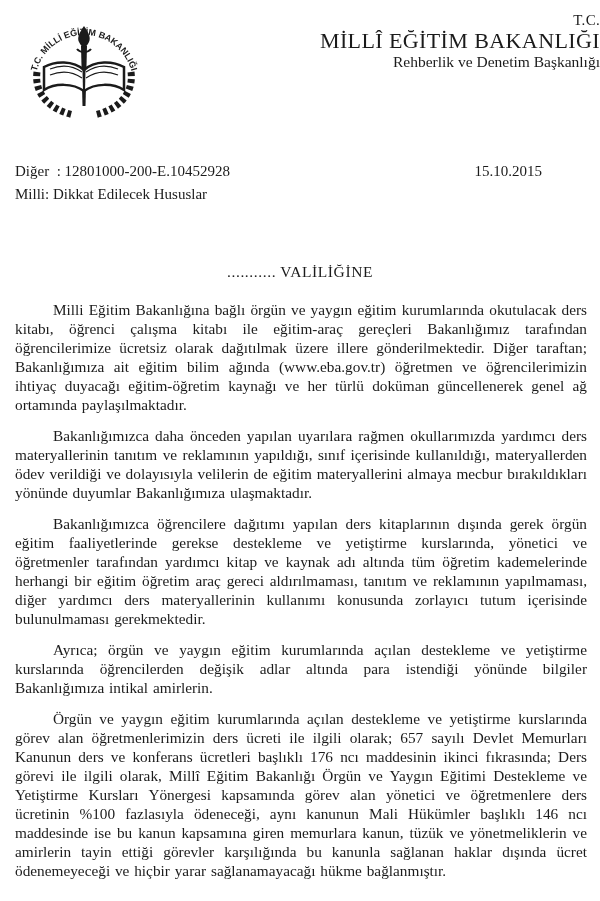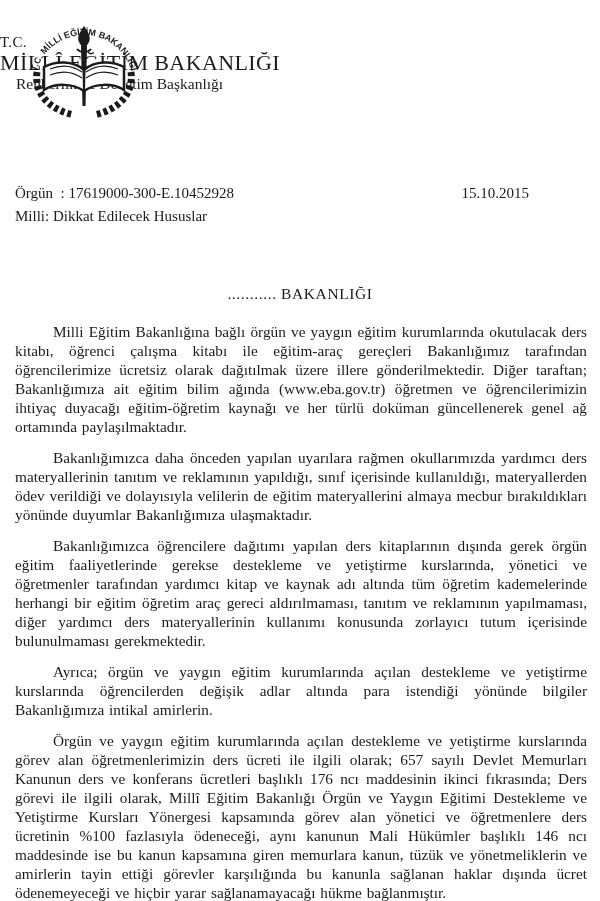--- a/index.html
+++ b/index.html
@@ -15,38 +15,38 @@
   
   .logo {
     position: absolute;
     left: 22px;
     top: 6px;
     width: 124px;
     height: 118px;
   }
   
   .letterhead {
-    text-align: left;
-    padding-top: 32px;
+    text-align: right;
+    padding-top: 10px;
   }
   .lh-tc       { font-size: 15px;   line-height: 20px; letter-spacing: .3px; }
   .lh-ministry { font-size: 22px; line-height: 21px; letter-spacing: .4px; }
   .lh-dept     { font-size: 15.5px; line-height: 21px; margin-left: 16px; }
   
   .meta {
     position: relative;
     margin: 88px 0 0 15px;
     font-size: 15px;
   }
   .meta-row { line-height: 23px; white-space: pre; }
   .meta-label { display: inline-block; white-space: pre; }
   .meta-date {
     position: absolute;
     top: 0;
-    right: 71px;
+    right: 58px;
     line-height: 23px;
   }
   
   .recipient {
     margin-top: 57px;
     text-align: center;
     font-size: 15.5px;
     letter-spacing: .6px;
   }
   
@@ -98,26 +98,26 @@
     </svg>
   </div>
 
   <div class="letterhead">
     <div class="lh-tc">T.C.</div>
     <div class="lh-ministry">MİLLÎ EĞİTİM BAKANLIĞI</div>
     <div class="lh-dept">Rehberlik ve Denetim Başkanlığı</div>
   </div>
 
   <div class="meta">
-    <div class="meta-row"><span class="meta-label">Örgün  :</span><span> 17619000-300-E.10452928</span></div>
+    <div class="meta-row"><span class="meta-label">Diğer  :</span><span> 12801000-200-E.10452928</span></div>
     <div class="meta-row"><span class="meta-label">Milli:</span><span> Dikkat Edilecek Hususlar</span></div>
     <div class="meta-date">15.10.2015</div>
   </div>
 
-  <div class="recipient">........... BAKANLIĞI</div>
+  <div class="recipient">........... VALİLİĞİNE</div>
 
   <div class="body">
     <p>Milli Eğitim Bakanlığına bağlı örgün ve yaygın eğitim kurumlarında okutulacak ders kitabı, öğrenci çalışma kitabı ile eğitim-araç gereçleri Bakanlığımız tarafından öğrencilerimize ücretsiz olarak dağıtılmak üzere illere gönderilmektedir. Diğer taraftan; Bakanlığımıza ait eğitim bilim ağında (www.eba.gov.tr) öğretmen ve öğrencilerimizin ihtiyaç duyacağı eğitim-öğretim kaynağı ve her türlü doküman güncellenerek genel ağ ortamında paylaşılmaktadır.</p>
     <p>Bakanlığımızca daha önceden yapılan uyarılara rağmen okullarımızda yardımcı ders materyallerinin tanıtım ve reklamının yapıldığı, sınıf içerisinde kullanıldığı, materyallerden ödev verildiği ve dolayısıyla velilerin de eğitim materyallerini almaya mecbur bırakıldıkları yönünde duyumlar Bakanlığımıza ulaşmaktadır.</p>
     <p>Bakanlığımızca öğrencilere dağıtımı yapılan ders kitaplarının dışında gerek örgün eğitim faaliyetlerinde gerekse destekleme ve yetiştirme kurslarında, yönetici ve öğretmenler tarafından  yardımcı kitap ve kaynak adı altında tüm öğretim kademelerinde herhangi bir eğitim öğretim araç gereci aldırılmaması, tanıtım ve reklamının yapılmaması, diğer yardımcı ders materyallerinin kullanımı konusunda zorlayıcı tutum içerisinde bulunulmaması gerekmektedir.</p>
     <p>Ayrıca; örgün ve yaygın eğitim kurumlarında açılan destekleme ve yetiştirme kurslarında öğrencilerden değişik adlar altında para istendiği yönünde bilgiler Bakanlığımıza intikal amirlerin.</p>
     <p>Örgün ve yaygın eğitim kurumlarında açılan destekleme ve yetiştirme kurslarında görev alan öğretmenlerimizin ders ücreti ile ilgili olarak; 657 sayılı Devlet Memurları Kanunun ders ve konferans ücretleri başlıklı 176 ncı maddesinin ikinci fıkrasında; Ders görevi ile ilgili olarak, Millî Eğitim Bakanlığı Örgün ve Yaygın Eğitimi Destekleme ve Yetiştirme Kursları Yönergesi kapsamında görev alan yönetici ve öğretmenlere ders ücretinin %100 fazlasıyla ödeneceği, aynı kanunun Mali Hükümler  başlıklı 146 ncı maddesinde ise bu kanun kapsamına giren  memurlara kanun, tüzük ve yönetmeliklerin ve amirlerin tayin ettiği görevler karşılığında bu kanunla sağlanan haklar dışında ücret ödenemeyeceği ve hiçbir yarar sağlanamayacağı hükme bağlanmıştır.</p>
   </div>
 
 </div>

